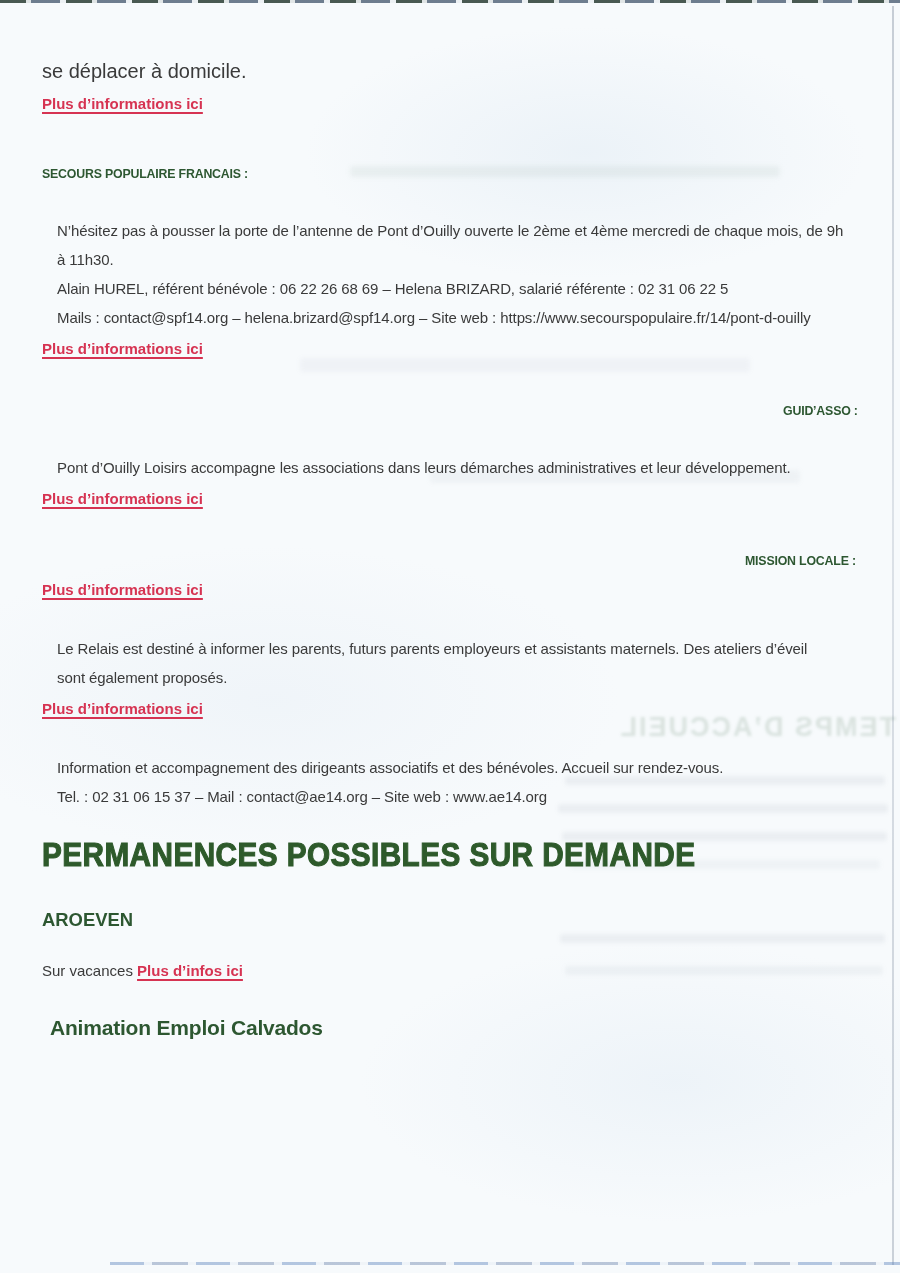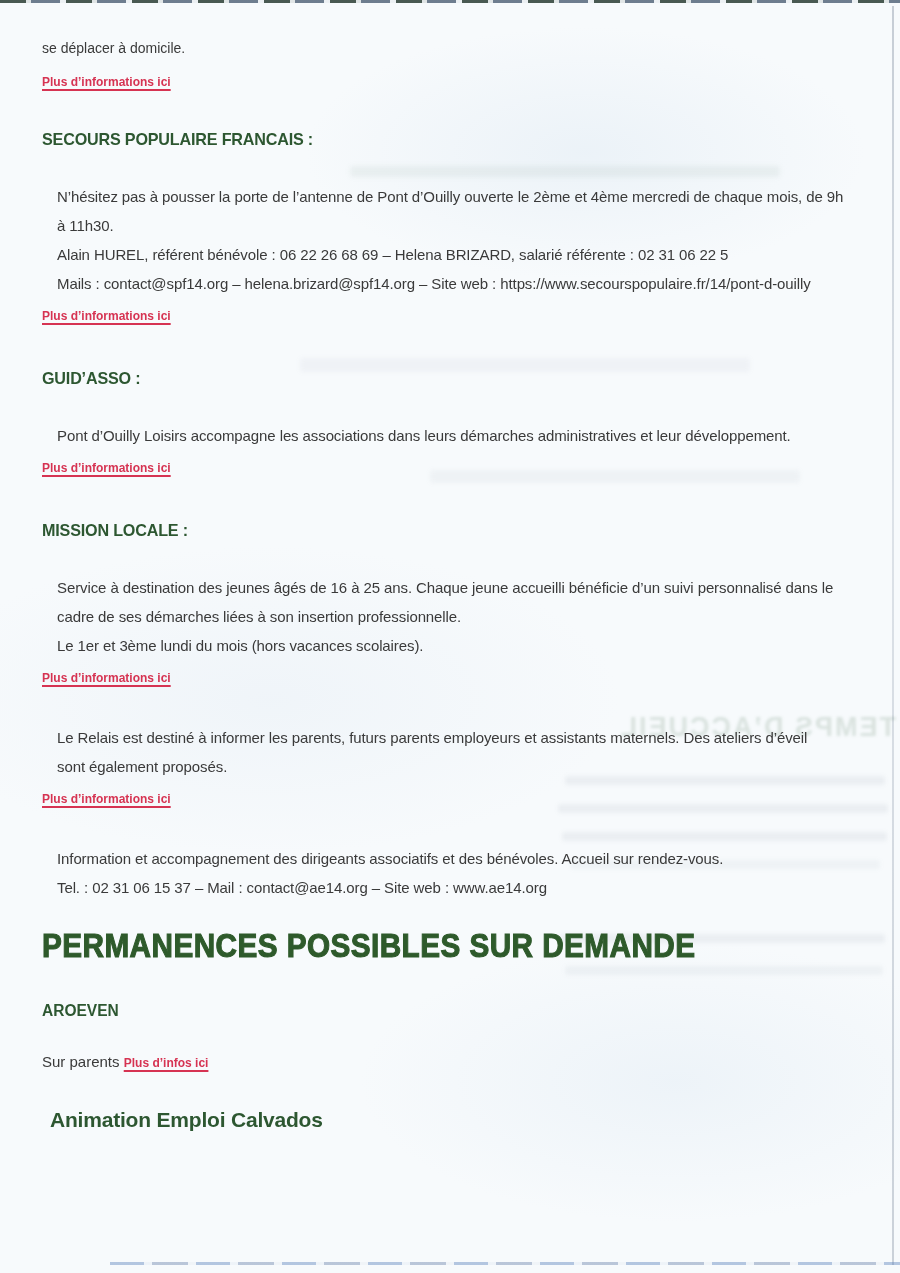--- a/index.html
+++ b/index.html
@@ -52,42 +52,42 @@
   .gb3 { top: 832px; left: 562px; width: 325px; height: 9px; }
   .gb4 { top: 860px; left: 570px; width: 310px; height: 9px; background: rgba(104,116,142,0.06); }
   .gb5 { top: 934px; left: 560px; width: 325px; height: 9px; }
   .gb6 { top: 966px; left: 565px; width: 318px; height: 9px; background: rgba(104,116,142,0.065); }
   .gb-green { top: 166px; left: 350px; width: 430px; height: 11px; background: rgba(84,132,96,0.08); filter: blur(2.5px); }
   .gb-mid1 { top: 358px; left: 300px; width: 450px; height: 14px; background: rgba(104,116,142,0.055); filter: blur(2.5px); }
   .gb-mid2 { top: 470px; left: 430px; width: 370px; height: 13px; background: rgba(104,116,142,0.06); filter: blur(2.5px); }
 
   .content { position: absolute; left: 42px; top: 0; width: 820px; }
 
-  .intro-text { margin: 38px 0 0; font-size: 14px; line-height: 20px; }
+  .intro-text { margin: 61px 0 0; font-size: 20px; line-height: 20px; }
   .link-line { margin: 13px 0 0; line-height: 20px; }
 
   a.doc-link {
     color: #d63352;
     font-weight: bold;
-    font-size: 12px;
+    font-size: 15px;
     text-decoration: underline;
     text-decoration-thickness: 1.5px;
     text-underline-offset: 3px;
     cursor: pointer;
   }
 
   .section-heading {
-    margin: 36px 0 0;
-    font-size: 17px;
+    margin: 48px 0 0;
+    font-size: 13px;
     font-weight: bold;
     color: #2d5731;
     line-height: 24px;
   }
   .section-heading > span { display: inline-block; transform: scaleX(0.95); transform-origin: 0 50%; letter-spacing: -0.2px; white-space: nowrap; }
-  .sh-tight { margin-top: 36px; }
+  .sh-tight { margin-top: 36px; text-align: right; }
 
   .section-body {
     margin: 30px 15px 0;
     font-size: 15px;
     line-height: 29px;
     white-space: pre;
     letter-spacing: -0.1px;
   }
   .section-link { margin: 2px 0 0; line-height: 29px; }
 
@@ -102,21 +102,21 @@
     display: inline-block;
     transform: scaleX(0.90);
     transform-origin: 0 50%;
     letter-spacing: 0.5px;
     -webkit-text-stroke: 1.1px #2e5a2b;
     white-space: nowrap;
   }
 
   .sub-heading {
     margin: 34px 0 7px;
-    font-size: 16px;
+    font-size: 19px;
     font-weight: bold;
     color: #2d5731;
     line-height: 22px;
   }
   .sub-heading > span { display: inline-block; transform: scaleX(0.97); transform-origin: 0 50%; }
 
   .demand-line { margin: 30px 0 0; font-size: 15px; line-height: 20px; }
 
   .org-heading {
     margin: 34px 8px 0;
@@ -169,41 +169,38 @@
       <span>GUID’ASSO :</span>
     </h2>
     <p class="section-body">Pont d’Ouilly Loisirs accompagne les associations dans leurs démarches administratives et leur développement.</p>
     <p class="section-link">
       <a class="doc-link">Plus d’informations ici</a>
     </p>
 
     <h2 class="section-heading sh-tight">
       <span>MISSION LOCALE :</span>
     </h2>
-    <p class="section-body">Service à destination des jeunes âgés de 16 à 25 ans. Chaque jeune accueilli bénéficie d’un suivi personnalisé dans le
-cadre de ses démarches liées à son insertion professionnelle.
-Le 1er et 3ème lundi du mois (hors vacances scolaires).</p>
     <p class="section-link">
       <a class="doc-link">Plus d’informations ici</a>
     </p>
 
     <p class="section-body">Le Relais est destiné à informer les parents, futurs parents employeurs et assistants maternels. Des ateliers d’éveil
 sont également proposés.</p>
     <p class="section-link">
       <a class="doc-link">Plus d’informations ici</a>
     </p>
 
     <p class="section-body">Information et accompagnement des dirigeants associatifs et des bénévoles. Accueil sur rendez-vous.
 Tel. : 02 31 06 15 37 – Mail : contact@ae14.org – Site web : www.ae14.org</p>
 
     <h1 class="big-heading">
       <span>PERMANENCES POSSIBLES SUR DEMANDE</span>
     </h1>
 
     <h3 class="sub-heading">
       <span>AROEVEN</span>
     </h3>
-    <p class="demand-line"><span>Sur parents </span><a class="doc-link">Plus d’infos ici</a></p>
+    <p class="demand-line"><span>Sur vacances </span><a class="doc-link">Plus d’infos ici</a></p>
 
     <h3 class="org-heading">Animation Emploi Calvados</h3>
 
   </div>
 </div>
 
 </body></html>

